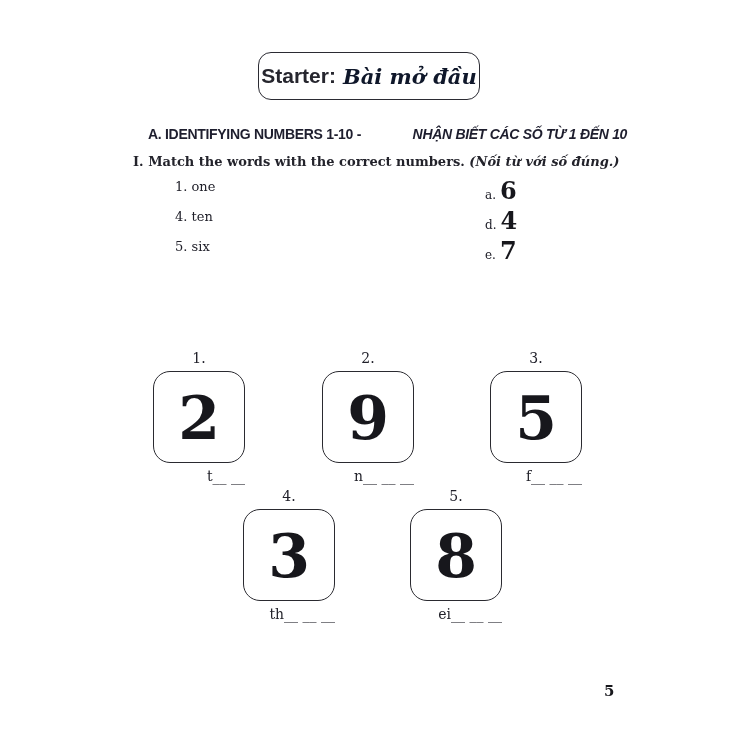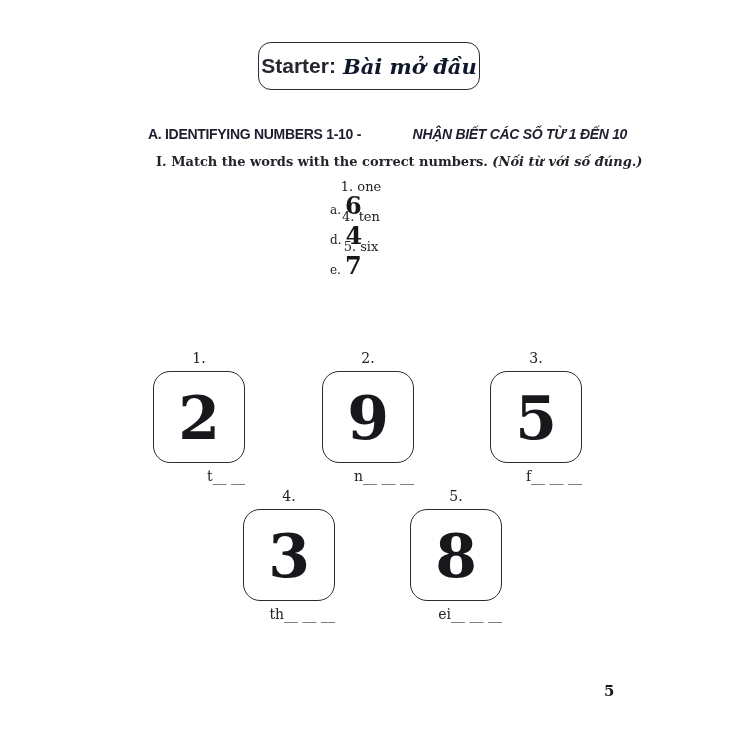--- a/index.html
+++ b/index.html
@@ -9,21 +9,21 @@
     height: 732px;
     background: #ffffff;
     overflow: hidden;
     font-family: "DejaVu Serif", serif;
     color: #20202a;
   }
 
   
   .title-box {
     position: absolute;
-    left: 258px; top: 42px;
+    left: 258px; top: 52px;
     width: 220px; height: 46px;
     border: 1.5px solid #2b2b33;
     border-radius: 13px;
     display: flex;
     align-items: center;
     justify-content: center;
     gap: 7px;
     background: #ffffff;
   }
   .title-en {
@@ -49,43 +49,42 @@
     font-size: 14px;
     letter-spacing: -0.3px;
     color: #1e1e2e;
     white-space: nowrap;
   }
   .section-heading .vi { font-style: italic; margin-left: 48px; }
 
   
   .instruction {
     position: absolute;
-    left: 156px;
+    left: 133px;
     font-family: "DejaVu Serif", serif;
     font-weight: 700;
     font-size: 13px;
     color: #23232b;
     white-space: nowrap;
   }
   .instruction .vi { font-style: italic; }
   #instruction-1 { top: 154px; }
   #instruction-2 { top: 331px; }
 
   
   .match-list {
     position: absolute;
     left: 175px; top: 179px;
     width: 372px;
   }
   .match-row {
     height: 30px;
     display: flex;
     justify-content: space-between;
-    align-items: center;
-    flex-direction: column;
+    align-items: flex-start;
   }
   .match-left { font-size: 13px; white-space: nowrap; }
   .match-right {
     width: 62px;
     display: flex;
     align-items: baseline;
     gap: 4px;
     white-space: nowrap;
   }
   .option-letter { font-size: 12px; }

